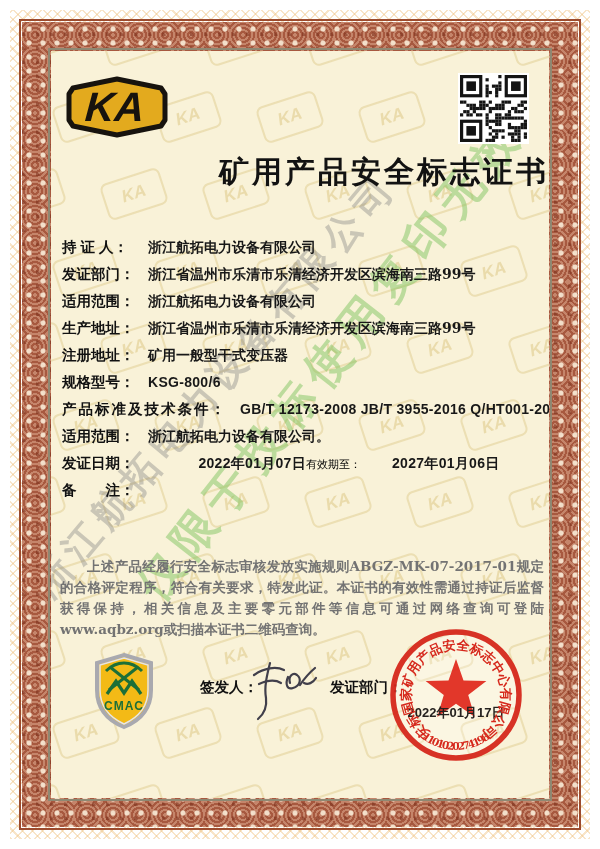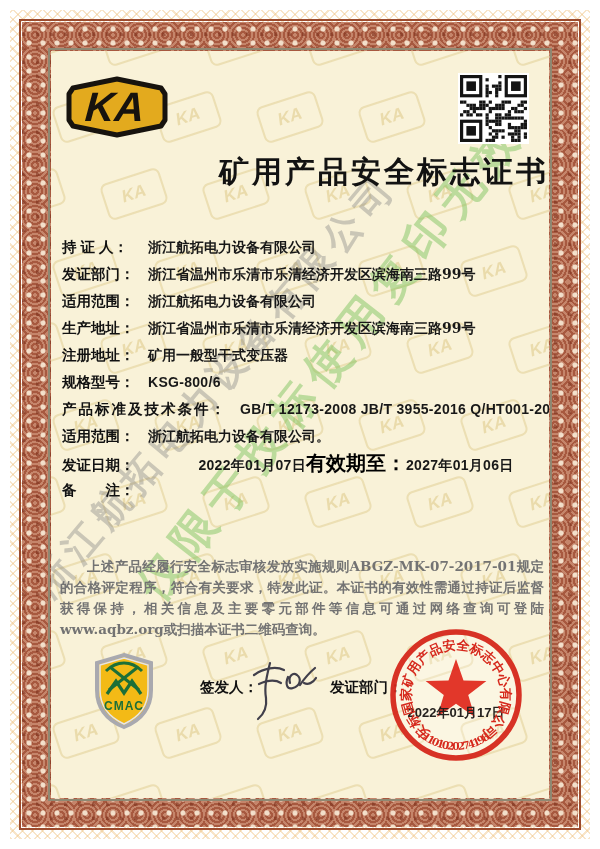--- a/index.html
+++ b/index.html
@@ -49,21 +49,21 @@
 
   
   .rows{position:absolute;left:11px;top:187px;width:482px;z-index:2;}
   .row{display:flex;align-items:baseline;height:27px;line-height:18px;}
   .flabel{flex:0 0 86px;font-size:14.5px;font-weight:bold;color:#111;white-space:nowrap;}
   .row-wide .flabel{flex:0 0 auto;margin-right:13px;letter-spacing:2px;}
   .fvalue{font-size:14px;color:#181818;white-space:nowrap;}
   .kai{font-family:"DejaVu Serif",serif;font-weight:bold;}
   .lat{font-family:"Liberation Sans",sans-serif;font-weight:bold;letter-spacing:.3px;}
   .date-val{flex:0 0 158px;text-align:right;}
-  .date-label2{flex:0 0 86px;font-size:20px;font-weight:bold;white-space:nowrap;}
+  .date-label2{flex:0 0 86px;font-size:11px;font-weight:normal;white-space:nowrap;}
 
   
   .statement{position:absolute;left:9px;top:505px;width:484px;z-index:2;
       font-family:"DejaVu Serif",serif;font-weight:bold;font-size:13.5px;
       line-height:1.56;color:#737373;text-align:justify;text-indent:2em;}
 
   
   .cmac{position:absolute;left:41px;top:601px;z-index:2;}
   .signature{position:absolute;left:189px;top:602px;z-index:3;}
   .issuer-label{position:absolute;left:149px;top:627px;z-index:2;font-size:14.5px;font-weight:bold;color:#111;}

